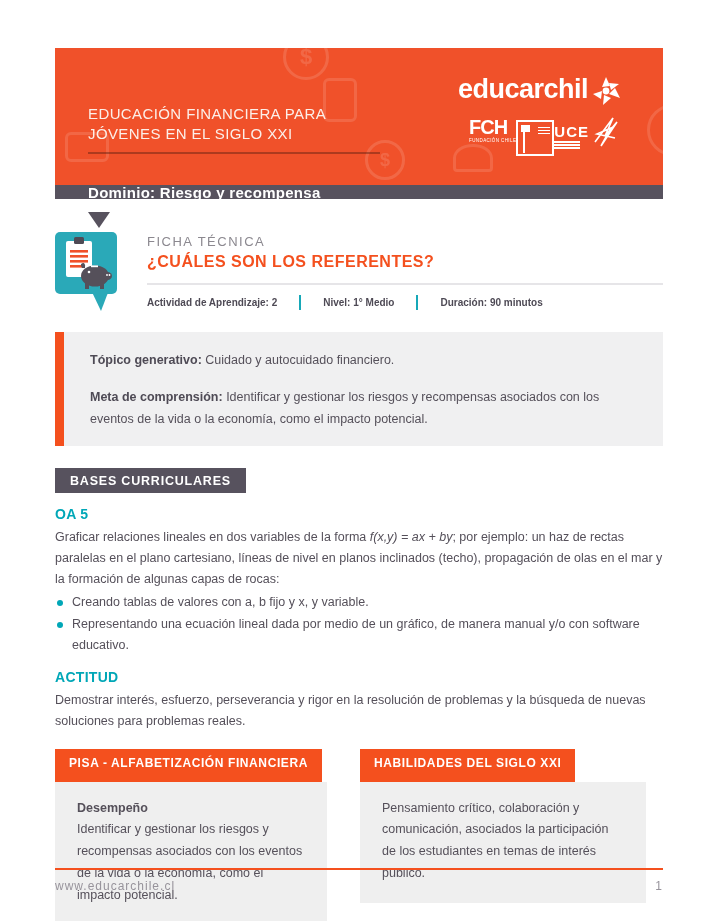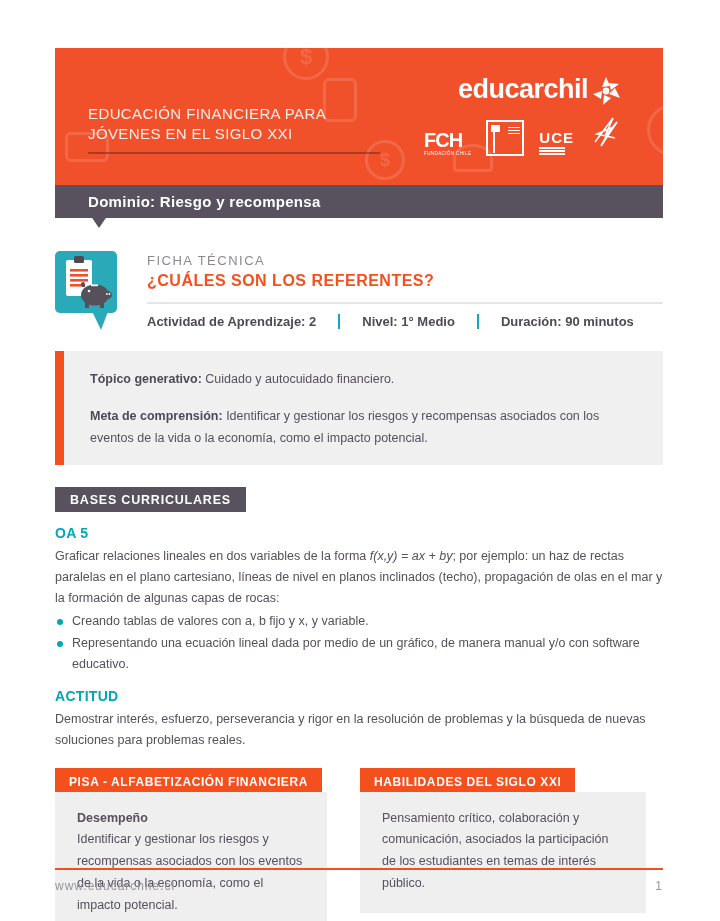--- a/index.html
+++ b/index.html
@@ -15,54 +15,54 @@
   }
   .doodle { position:absolute; opacity:.13; color:#fff; pointer-events:none; }
   .doodle.coin { border:3px solid #fff; border-radius:50%; display:flex; align-items:center; justify-content:center; font-weight:bold; }
   .doodle.box { border:3px solid #fff; border-radius:6px; }
   .band-text { position:absolute; left:33px; top:16px;margin-top:40px; }
   .kicker { color:#FCEFE9; font-size:15px; line-height:1.35; letter-spacing:.4px; }
   .band-divider { width:292px; height:2px; background:rgba(90,30,15,.45); margin:7px 0 8px; }
   .band-title { color:#ffffff; font-size:17.5px; font-weight:bold; line-height:1.3; letter-spacing:.4px; }
   .brand { position:absolute; right:40px; top:26px; display:flex; align-items:flex-start; }
   .brand-text { color:#fff; font-weight:bold; font-size:27px; letter-spacing:-.5px; }
-  .logo-row { position:absolute; right:40px; top:70px; display:flex; align-items:flex-end; gap:15px; }
+  .logo-row { position:absolute; right:40px; top:70px; display:flex; align-items:flex-start; }
   .fch { color:#fff; text-align:left; }
   .fch-main { font-weight:bold; font-size:20px; line-height:.9; letter-spacing:-1px; }
   .fch-sub { font-size:4.5px; letter-spacing:.4px; margin-top:2px; white-space:nowrap; }
   .ministry { width:38px; height:36px; border:2px solid #fff; position:relative; margin-top:2px; }
   .ministry .flag { position:absolute; left:3px; top:3px; width:9px; height:7px; background:#fff; }
   .ministry .pole { position:absolute; left:5px; top:3px; width:2px; height:28px; background:#fff; }
   .ministry .mtext { position:absolute; right:2px; top:3px; width:12px; }
   .ministry .mtext i, .uce-lines i { display:block; height:1.5px; background:#fff; margin:1.5px 0; }
   .uce { color:#fff; margin-top:6px; }
   .uce-main { font-weight:bold; font-size:15px; letter-spacing:1px; line-height:1; }
   .uce-lines { width:26px; margin-top:2px; }
   .scribble { margin-top:-6px; }
 
   
   .domain-wrap { position:relative; }
   .domain-bar {
-    height:33px; background:#57525E; color:#fff;
+    height:14px; background:#57525E; color:#fff;
     font-weight:bold; font-size:15px; display:flex; align-items:center;
     padding-left:33px; letter-spacing:.3px;
   }
   .domain-tail {
     position:absolute; left:33px; top:27px; width:0; height:0;
     border-top:16px solid #57525E; border-left:11px solid transparent; border-right:11px solid transparent;
   }
 
   
   .ficha { display:flex; margin-top:33px; }
   .ficha-icon { flex:0 0 62px; margin-right:28px; }
   .ficha-body { flex:1; padding-top:2px; }
   .ficha-kicker { color:#8B888F; font-size:13px; letter-spacing:1.5px; }
   .ficha-title { color:#F4501E; font-weight:bold; font-size:16px; letter-spacing:.5px; margin-top:4px; }
   .ficha-rule { height:2px; background:#E6E5E8; margin:12px 0 10px; }
-  .details { display:flex; align-items:center; font-size:13px; font-weight:bold; color:#4E4A55; }
+  .details { display:flex; align-items:center; font-size:10px; font-weight:bold; color:#4E4A55; }
   .detail { white-space:nowrap; }
   .det-sep { width:2px; height:15px; background:#17A8B8; margin:0 22px; }
 
   
   .meta-box {
     margin-top:14px; background:#F0F0F1; border-left:9px solid #F4501E;
     padding:17px 26px 15px; font-size:12.5px; line-height:1.8; color:#55505A;
   }
   .meta-box p + p { margin-top:14px; }
   b.lbl { color:#4E4A55; }
@@ -80,21 +80,21 @@
     content:""; position:absolute; left:2px; top:8px; width:6px; height:6px;
     border-radius:50%; background:#00A7B7;
   }
 
   
   .columns { display:flex; gap:33px; margin-top:16px; align-items:flex-start; }
   .col-left { width:272px; flex:0 0 272px; }
   .col-right { width:286px; flex:0 0 286px; }
   .badge-orange {
     display:inline-block; background:#F4501E; color:#fff; font-weight:bold;
-    font-size:12px; letter-spacing:.6px; padding:7px 14px 3px; position:relative; z-index:1;text-align:center;
+    font-size:12px; letter-spacing:.6px; padding:7px 14px 12px; position:relative; z-index:1;text-align:center;
   }
   .gray-box { background:#EFEFEF; padding:16px 22px 18px; font-size:12.5px; line-height:1.75; color:#55505A; }
 
   
   .footer {
     position:absolute; left:55px; right:57px; top:868px;
     border-top:2px solid #F4501E; padding-top:9px;
     display:flex; justify-content:space-between;
     font-size:12px; color:#97939B; letter-spacing:1px;
   }

